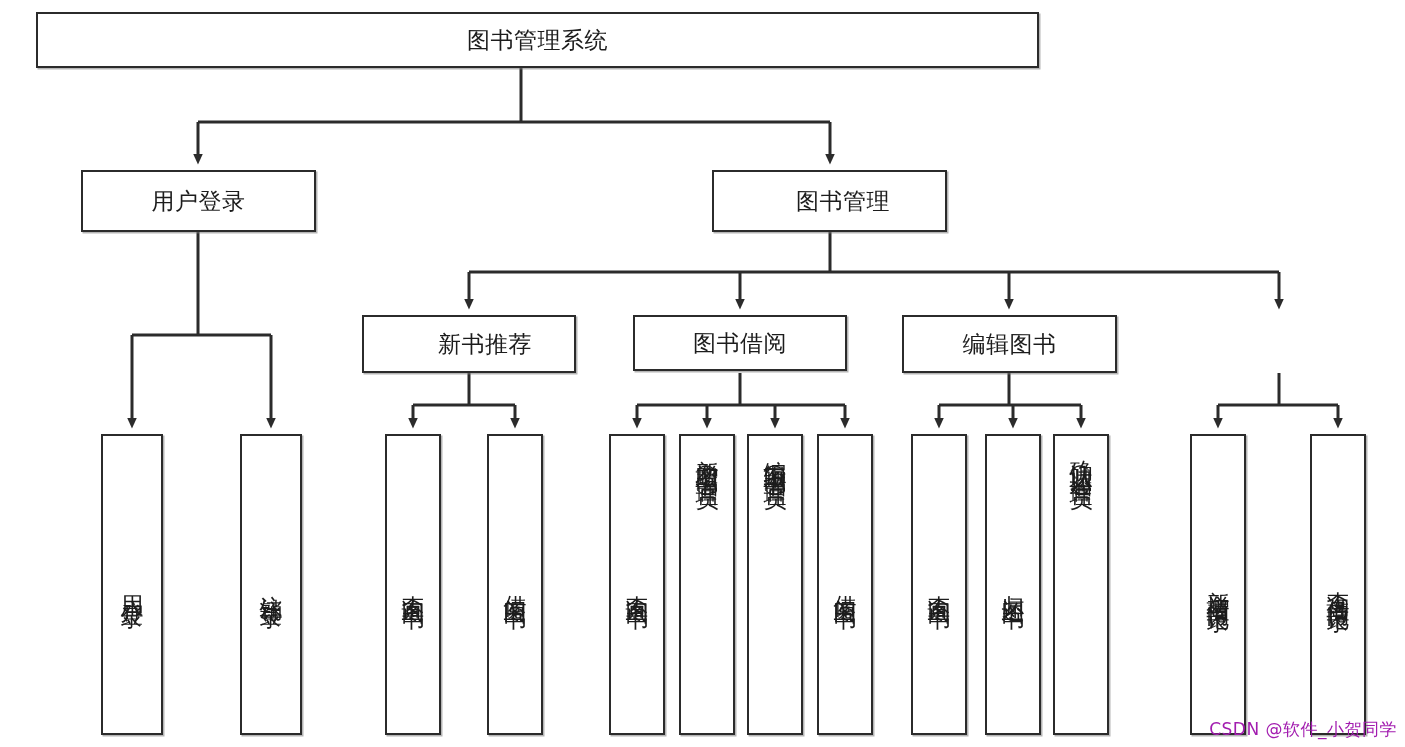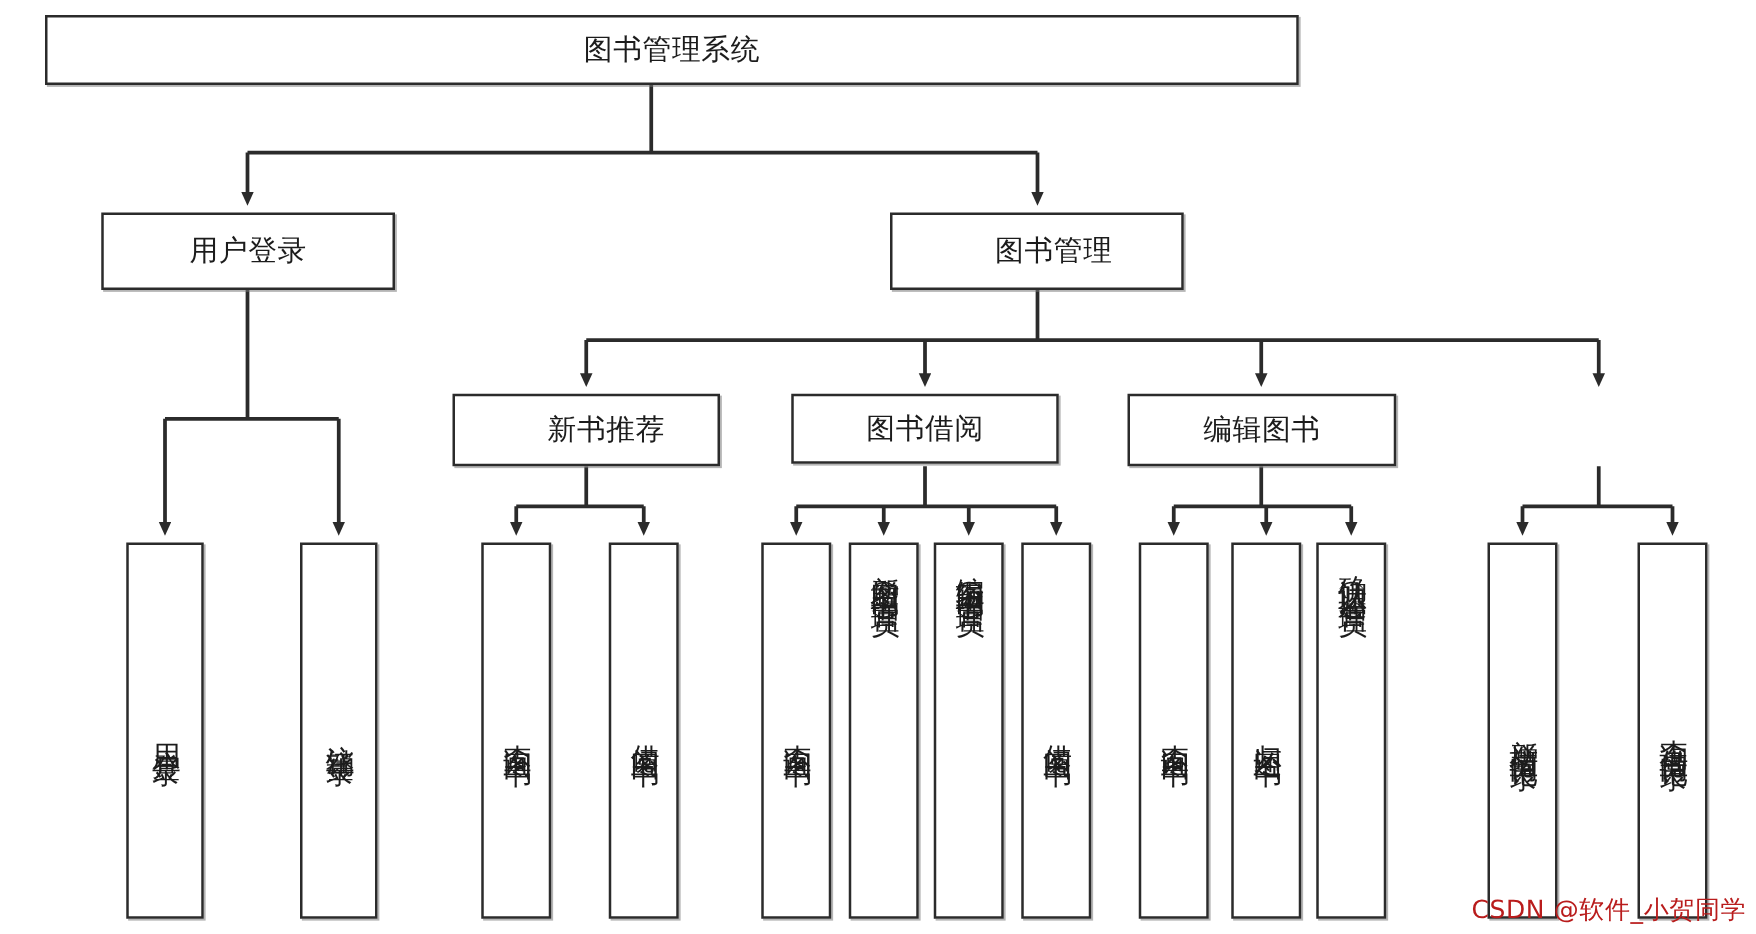--- a/index.html
+++ b/index.html
@@ -59,22 +59,22 @@
     line-height: 1;
   }
   .node.vertical.top-aligned {
     align-items: flex-start;
     padding-top: 6px;
   }
   #watermark {
     position: absolute;
     right: 8px;
     bottom: 6px;
-    font-size: 20px;
-    color: #b91c1c;
+    font-size: 17px;
+    color: #a21caf;
     letter-spacing: 0.5px;
     white-space: nowrap;
     font-family: "DejaVu Sans", "Liberation Sans", sans-serif;
   }
 </style>
 </head>
 <body>
 
 <div id="diagram-root">
 

